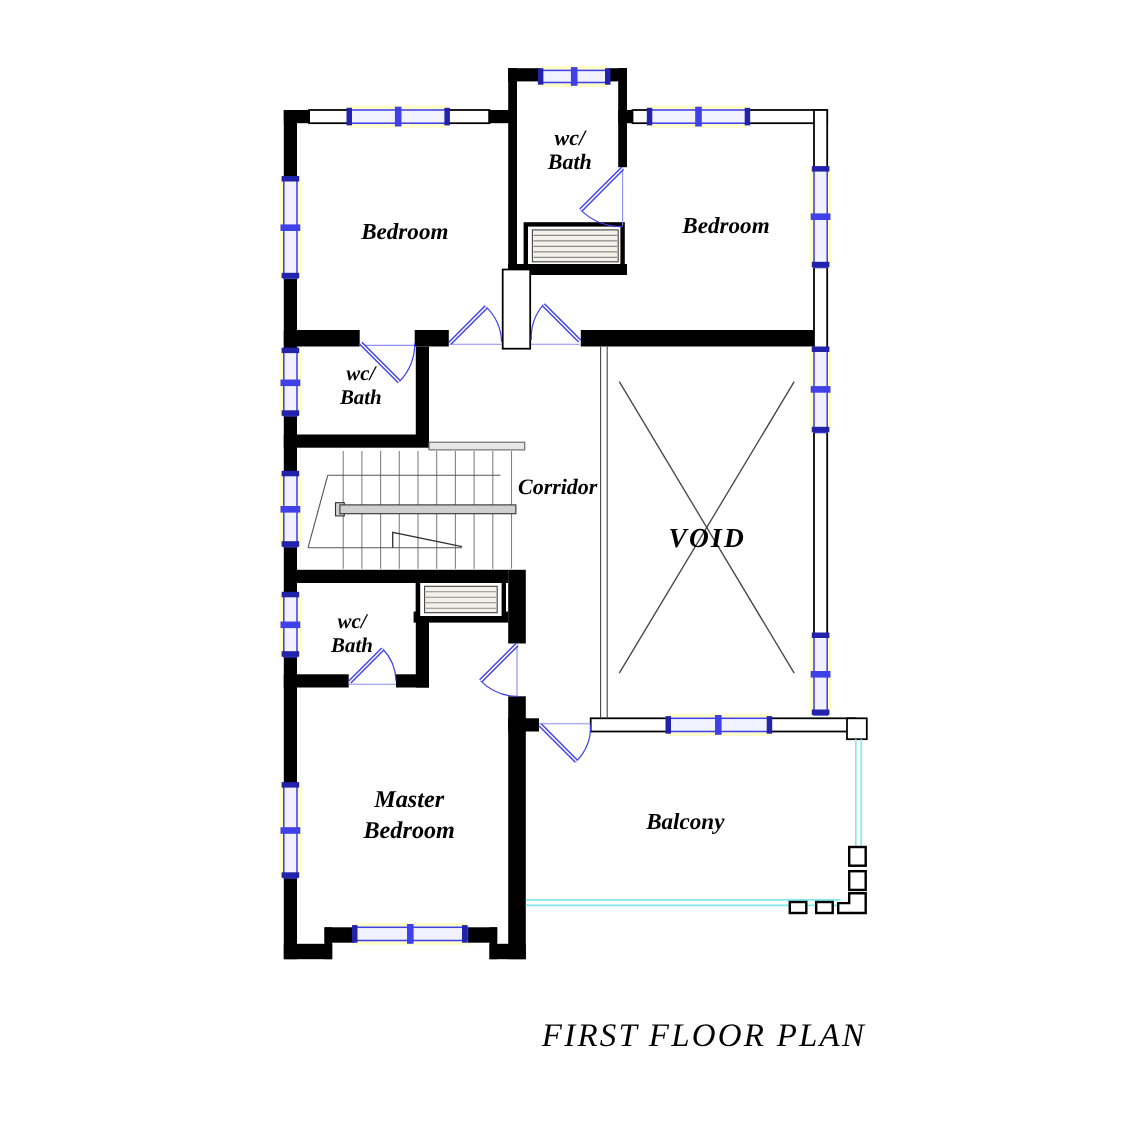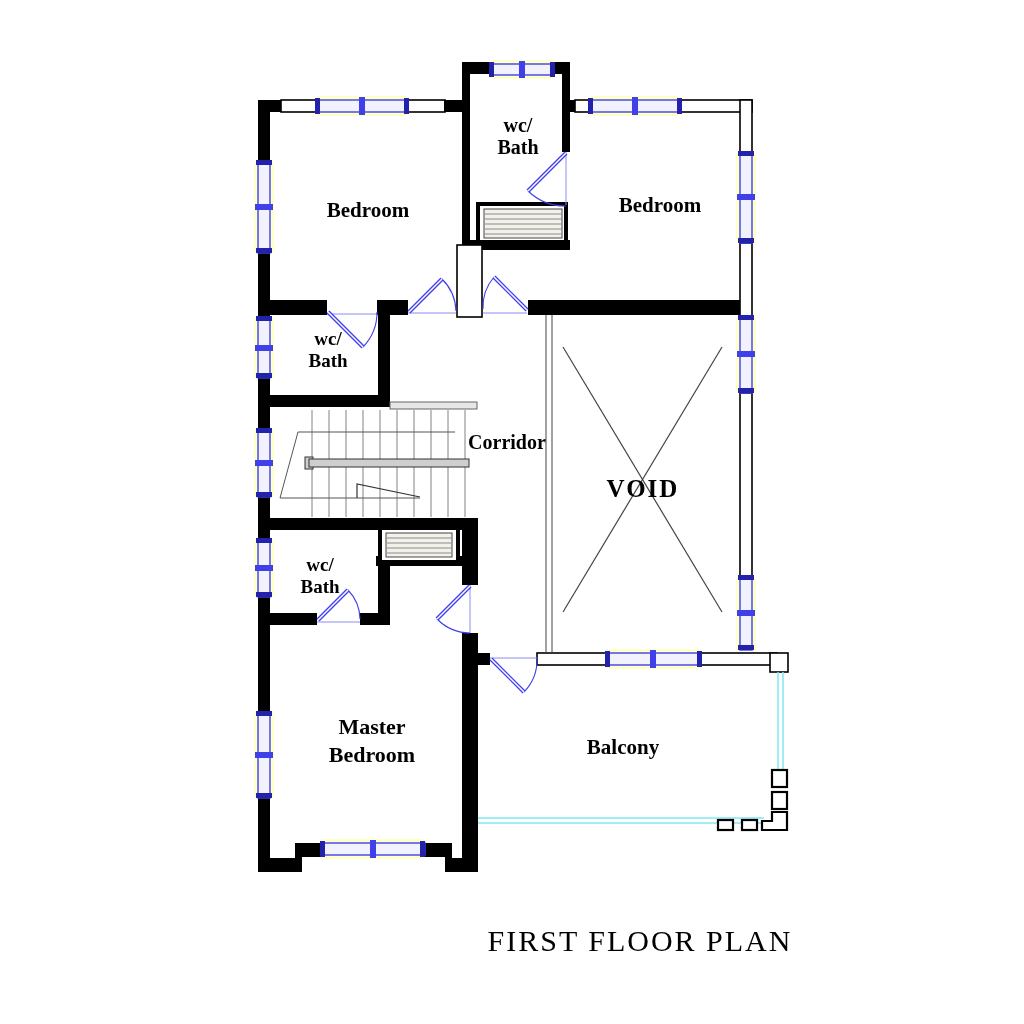--- a/index.html
+++ b/index.html
@@ -4,21 +4,21 @@
 <style>
   :root{
     --wall:#000000;
     --win:#4040e8;
     --wincap:#2222aa;
     --glow:#ffffc8;
     --cyan:#80e9ef;
     --stair:#828282;
   }
   html,body{margin:0;padding:0;background:#ffffff;}
-  .stage{width:1024px;height:1024px;position:relative;background:#fff;overflow:hidden;}
+  .stage{width:1024px;height:1024px;position:relative;background:#fff;overflow:hidden;font-style:italic;}
   svg{display:block;}
   .wall{fill:var(--wall);}
   .hw{fill:#ffffff;stroke:#000;stroke-width:1.6;}
   .gl{fill:var(--glow);}
   .wb{fill:#f2f2ff;stroke:var(--win);stroke-width:1.4;}
   .wt{fill:var(--wincap);}
   .mull{fill:var(--win);}
   .leaf{stroke:var(--win);stroke-width:4;}
   .leafc{stroke:#ffffff;stroke-width:1.4;}
   .arc{fill:none;stroke:var(--win);stroke-width:1.1;}

